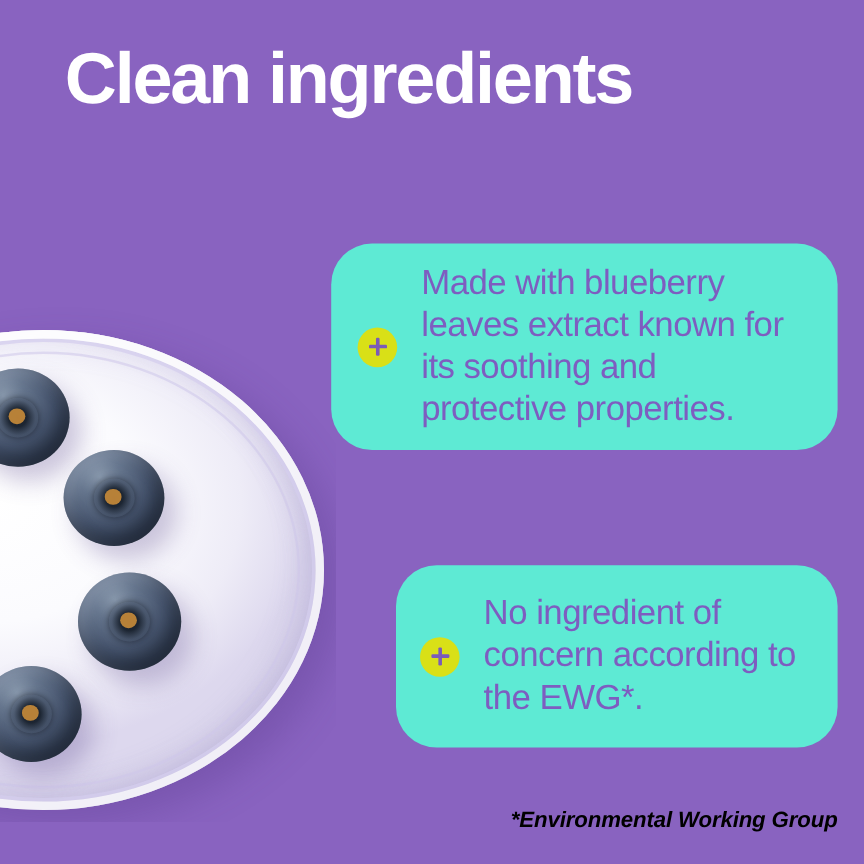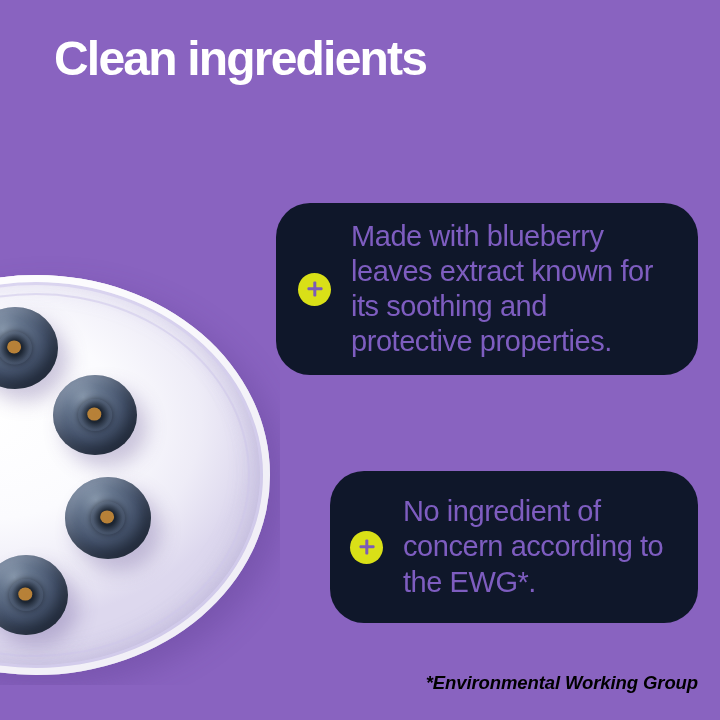--- a/index.html
+++ b/index.html
@@ -20,21 +20,21 @@
     overflow: hidden;
   }
 
   
   #page-title {
     position: absolute;
     left: 54px;
     top: 34px;
     width: 620px;
     color: #ffffff;
-    font-size: 48px;
+    font-size: 60px;
     font-weight: 900;
     letter-spacing: -1.8px;
     line-height: 1.05;
     white-space: nowrap;
   }
 
   
   #photo {
     position: absolute;
     left: -200px;
@@ -118,21 +118,21 @@
     transform: translate(-50%,-50%);
     border-radius: 50%;
     background: #c98c3a;
     z-index: 2;
     opacity: .9;
   }
 
   
   .card {
     position: absolute;
-    background: #0f172a;
+    background: #5eead4;
     border-radius: 34px;
     display: flex;
     align-items: center;
     box-sizing: border-box;
   }
   #card-1 { left: 276px; top: 203px; width: 422px; height: 172px; padding: 0 26px 0 22px; }
   #card-2 { left: 330px; top: 442px; width: 368px; height: 152px; padding: 0 24px 0 20px; margin-top: 29px; }
 
   .plus-badge {
     flex: 0 0 auto;

